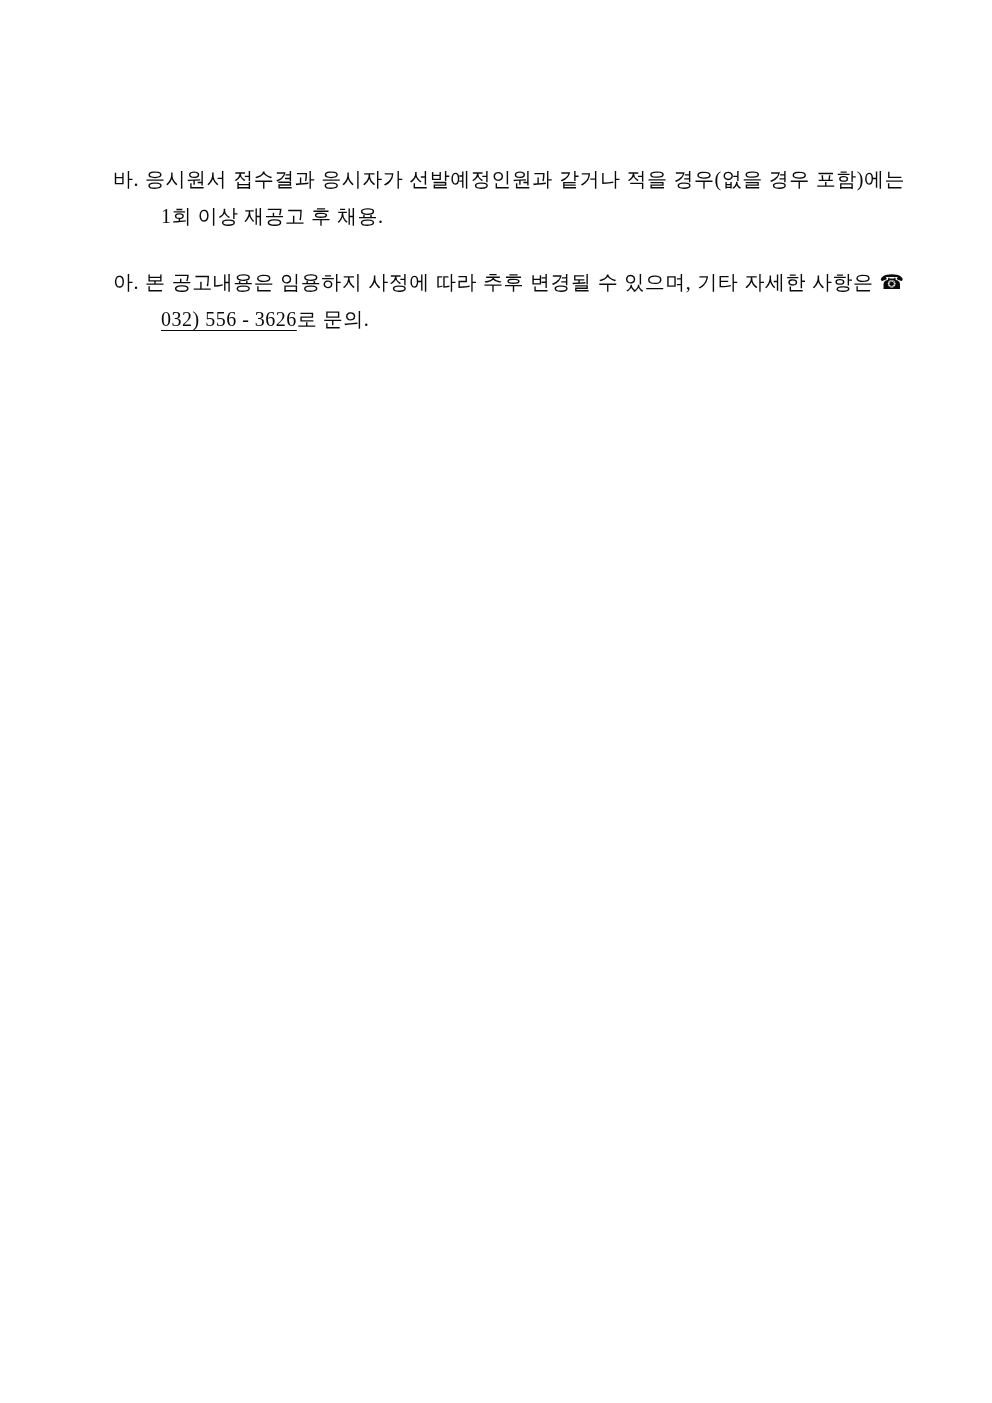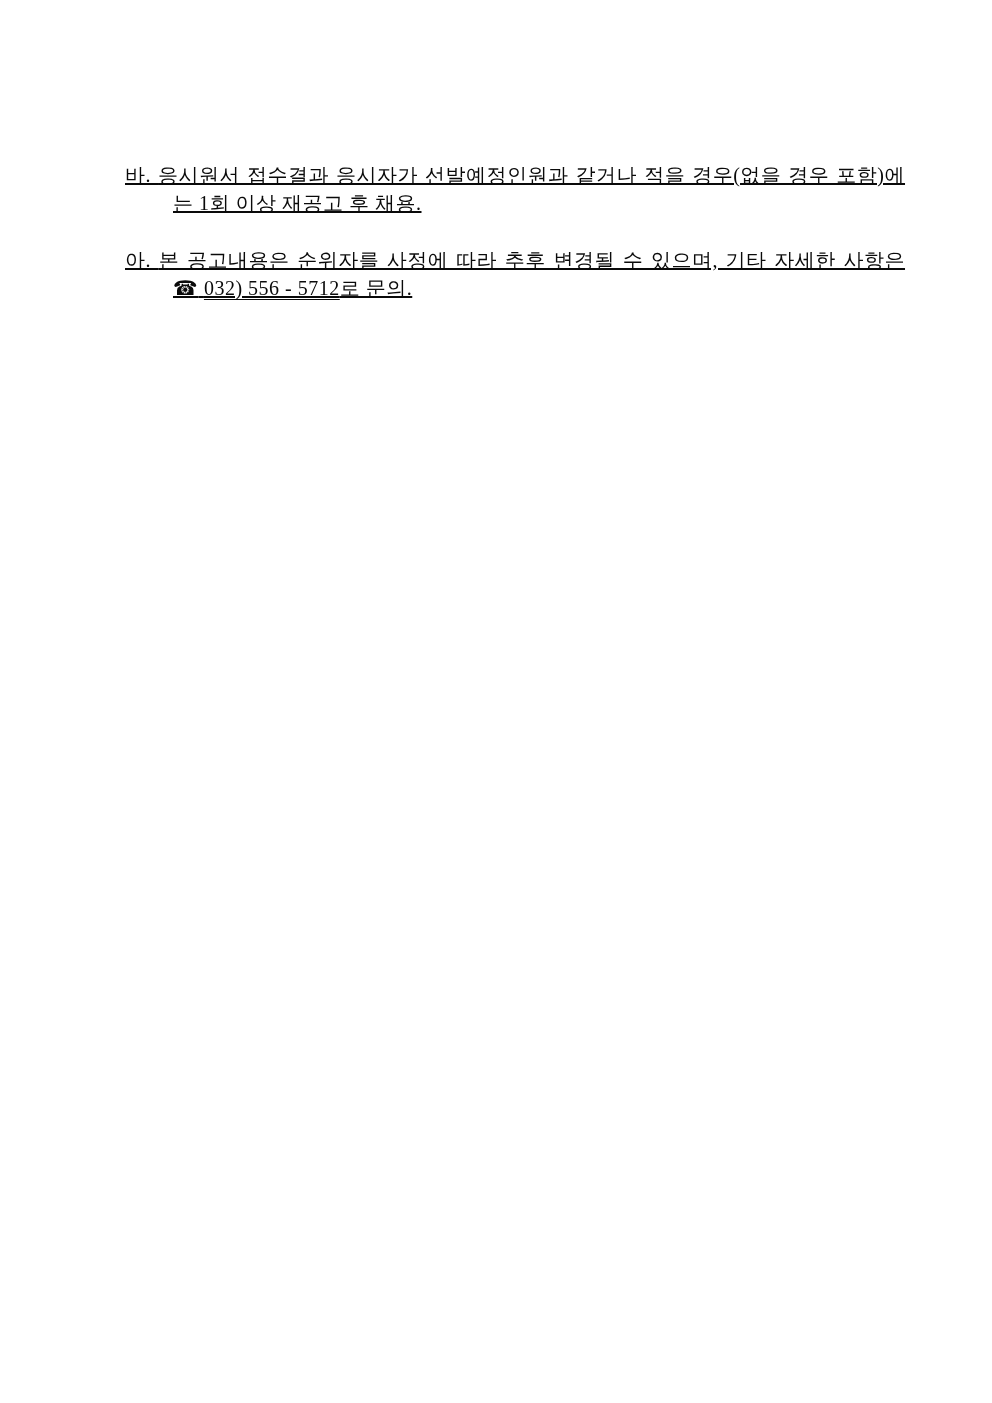--- a/index.html
+++ b/index.html
@@ -14,28 +14,27 @@
     background: #ffffff;
     overflow: hidden;
     font-family: "Liberation Serif", "DejaVu Serif", serif;
     color: #0a0a0a;
   }
   .content {
     padding: 161px 87px 0 113px;
   }
   .para {
     font-size: 20px;
-    line-height: 28px;
+    line-height: 37px;
     text-align: justify;
     word-break: break-all;
     padding-left: 48px;   
     text-indent: -48px;   
-    margin: 0 0 29px 12px;
+    margin: 0 0 29px 0;
     letter-spacing: 0.5px;
-    text-decoration: underline;
   }
   .para-label {
     white-space: nowrap;
   }
   .tel-icon {
     font-family: "DejaVu Sans", sans-serif;
     font-size: 20px;
   }
   .phone-number {
     text-decoration: underline;
@@ -45,16 +44,16 @@
 </style>
 </head>
 <body>
 
 <div class="page" style="background: rgb(255, 255, 255); color: rgb(10, 10, 10);">
   <div class="content">
 
     <p class="para"><span class="para-label">바.</span> <span>응시원서 접수결과 응시자가 선발예정인원과 같거나 적을 경우(없을 경우 포함)에는 1회 이상 재공고 후 채용.</span></p>
 
 
-    <p class="para"><span class="para-label">아.</span> <span>본 공고내용은 순위자를 사정에 따라 추후 변경될 수 있으며, 기타 자세한 사항은</span> <span class="tel-icon">☎</span> <span class="phone-number">032) 556 - 5712</span><span>로 문의.</span></p>
+    <p class="para"><span class="para-label">아.</span> <span>본 공고내용은 임용하지 사정에 따라 추후 변경될 수 있으며, 기타 자세한 사항은</span> <span class="tel-icon">☎</span> <span class="phone-number">032) 556 - 3626</span><span>로 문의.</span></p>
 
   </div>
 </div>
 
 </body></html>

